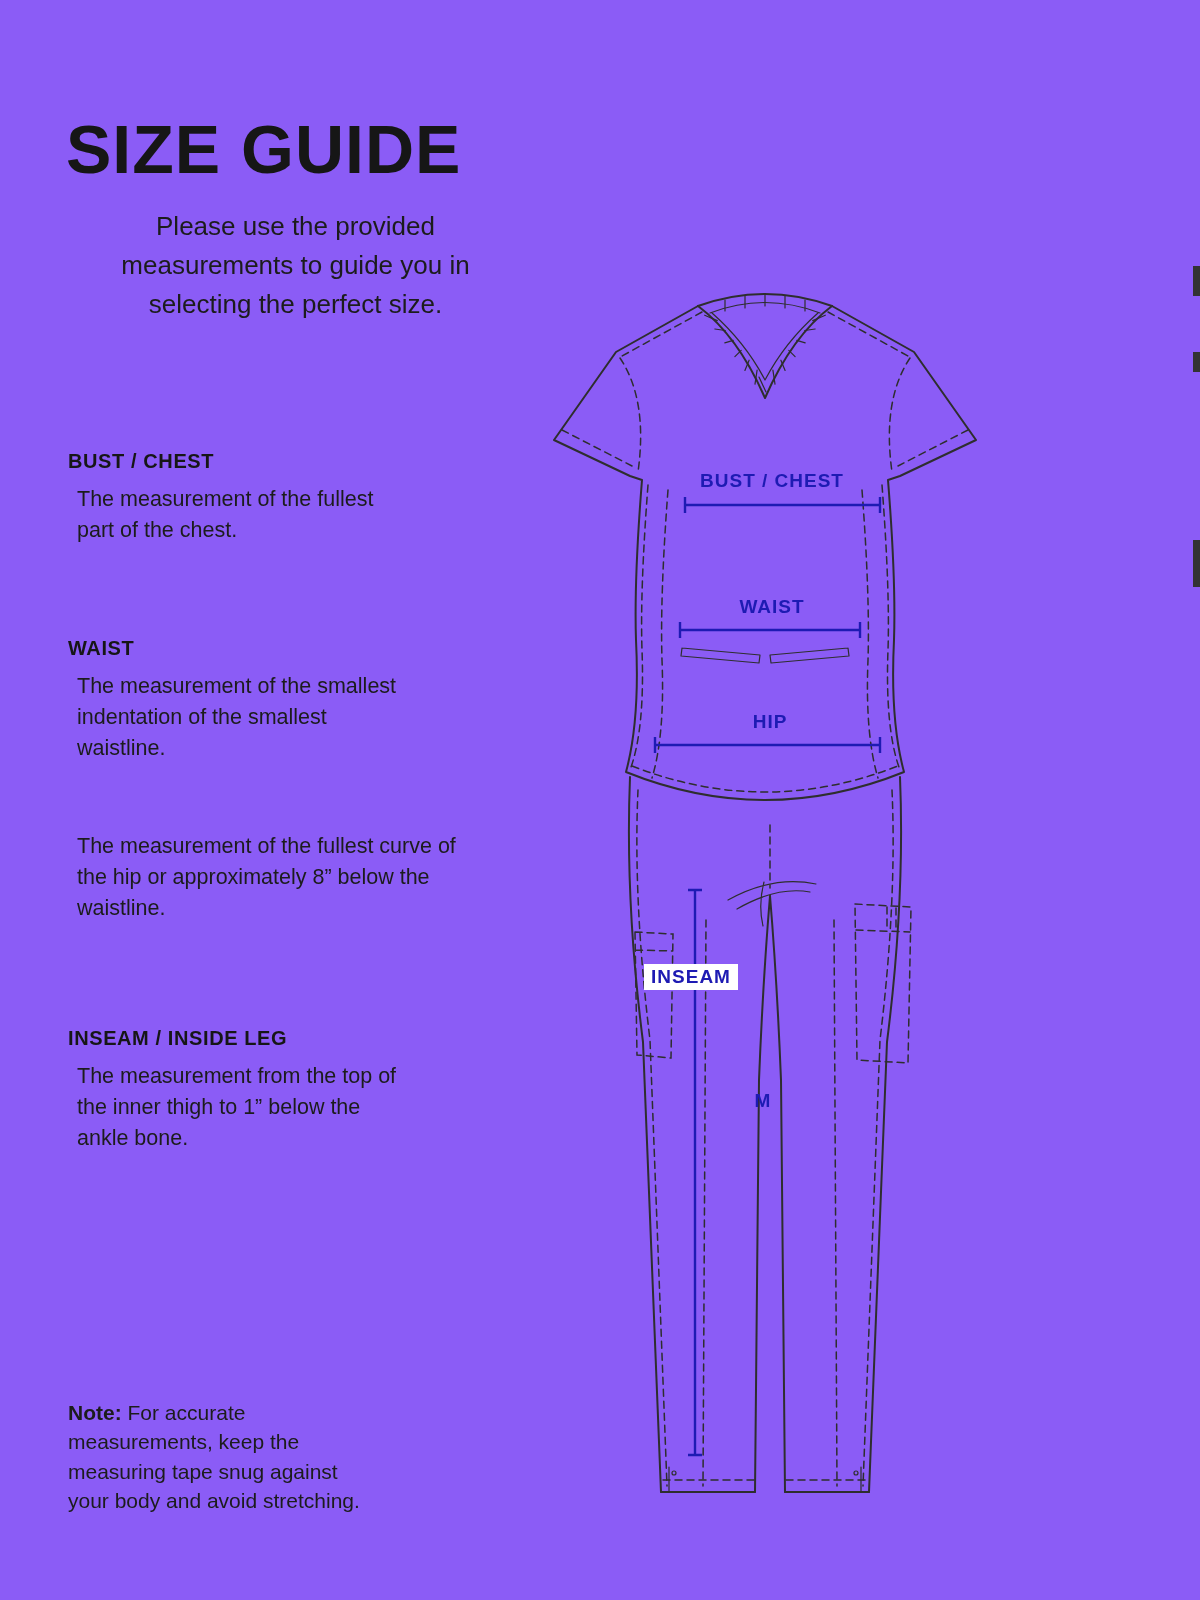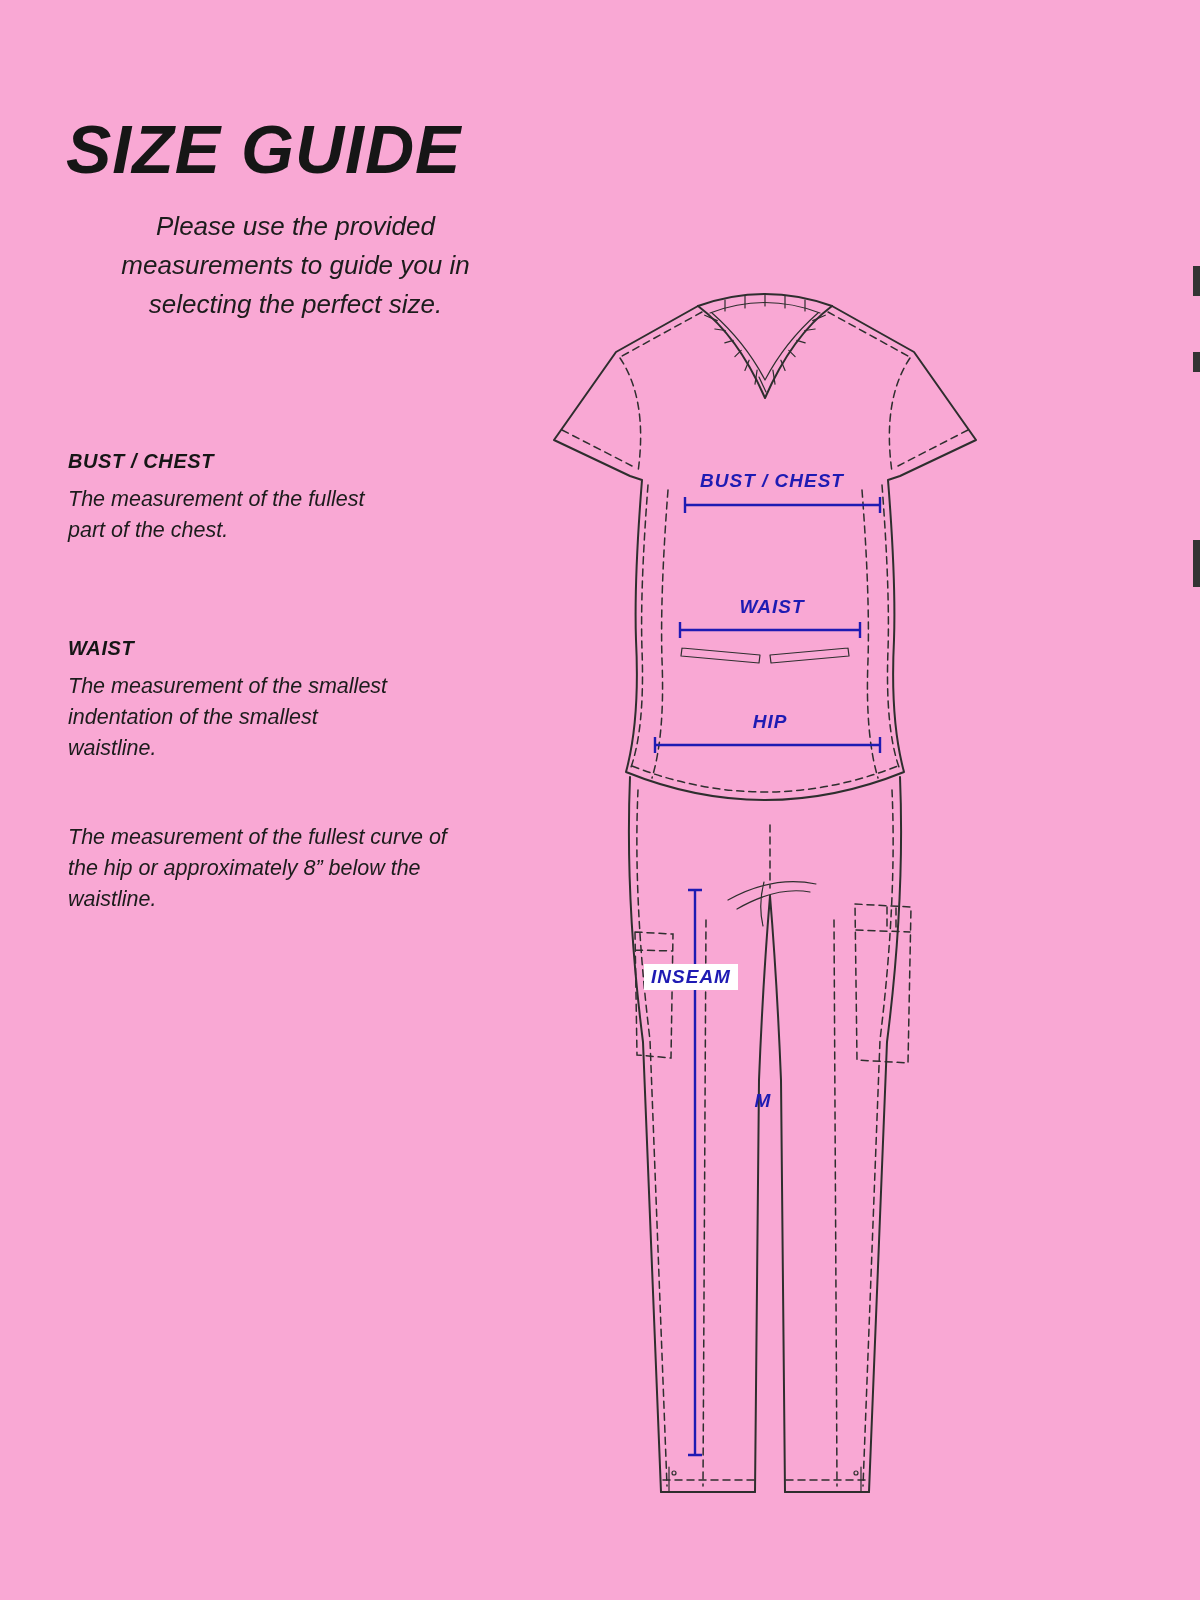--- a/index.html
+++ b/index.html
@@ -2,34 +2,34 @@
 <html style="--blue: #1e1bb3; --ink: #2e2e2e; --text: #1c1c1c;"><head>
 <meta charset="utf-8">
 <style>
   :root{
     --blue:#1e1bb3;
     --ink:#2e2e2e;
     --text:#1c1c1c;
   }
   html,body{margin:0;padding:0;background:#fff;}
   .canvas{
-    position:relative;width:1200px;height:1600px;background:#f9a8d4;overflow:hidden;
-    font-family:"Liberation Sans", sans-serif;color:var(--text);font-style:italic;
+    position:relative;width:1200px;height:1600px;background:#8b5cf6;overflow:hidden;
+    font-family:"Liberation Sans", sans-serif;color:var(--text);
   }
   .title{
     position:absolute;left:66px;top:68px;font-size:68px;font-weight:800;
     letter-spacing:1px;line-height:1.05;color:#161616;
   }
   .intro{
     position:absolute;left:68px;top:181px;width:455px;
     font-size:26px;line-height:1.5;text-align:center;
   }
   .measure{position:absolute;left:68px;}
   .measure h3{margin:0 0 11px 0;font-size:20px;font-weight:700;letter-spacing:0.6px;color:#161616;}
-  .measure p{margin:0;font-size:21.5px;line-height:1.44;}
+  .measure p{margin:9px;font-size:21.5px;line-height:1.44;}
   .m-bust{top:450px}.m-bust p{width:300px}
   .m-waist{top:637px}.m-waist p{width:320px}
   .m-hips{top:822px}.m-hips p{width:400px}
   .m-inseam{top:1027px}.m-inseam p{width:340px}
   .note{
     position:absolute;left:68px;top:1377px;width:300px;
     font-size:21px;line-height:1.4;
   }
   .note b{font-weight:700;}
   .diagram{position:absolute;left:530px;top:280px;width:470px;height:1240px;}
@@ -60,21 +60,26 @@
 
   <section class="measure m-waist">
     <h3>WAIST</h3>
     <p>The measurement of the smallest indentation of the smallest waistline.</p>
   </section>
 
   <section class="measure m-hips">
     <p>The measurement of the fullest curve of the hip or approximately 8” below the waistline.</p>
   </section>
 
+  <section class="measure m-inseam">
+    <h3>INSEAM / INSIDE LEG</h3>
+    <p>The measurement from the top of the inner thigh to 1” below the ankle bone.</p>
+  </section>
 
+  <p class="note"><b>Note:</b> <span>For accurate measurements, keep the measuring tape snug against your body and avoid stretching.</span></p>
 
   <svg class="diagram" viewBox="0 0 470 1240" width="470" height="1240" xmlns="http://www.w3.org/2000/svg">
 
     <g>
 
       <path class="ink" d="M100 497 Q95 620 113 762 L131 1212"></path>
       <path class="ink" d="M370 497 Q375 620 357 762 L339 1212"></path>
 
       <path class="ink" d="M240 616 Q233 700 229 800 L225 1212"></path>
       <path class="ink" d="M240 616 Q247 700 251 800 L255 1212"></path>

